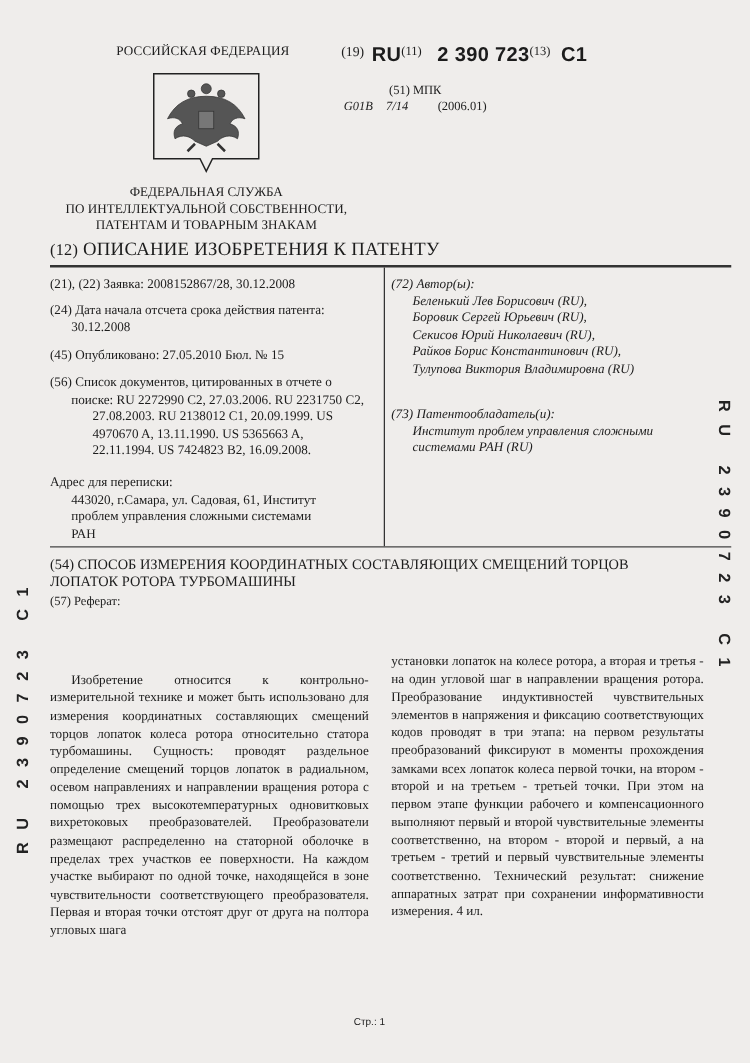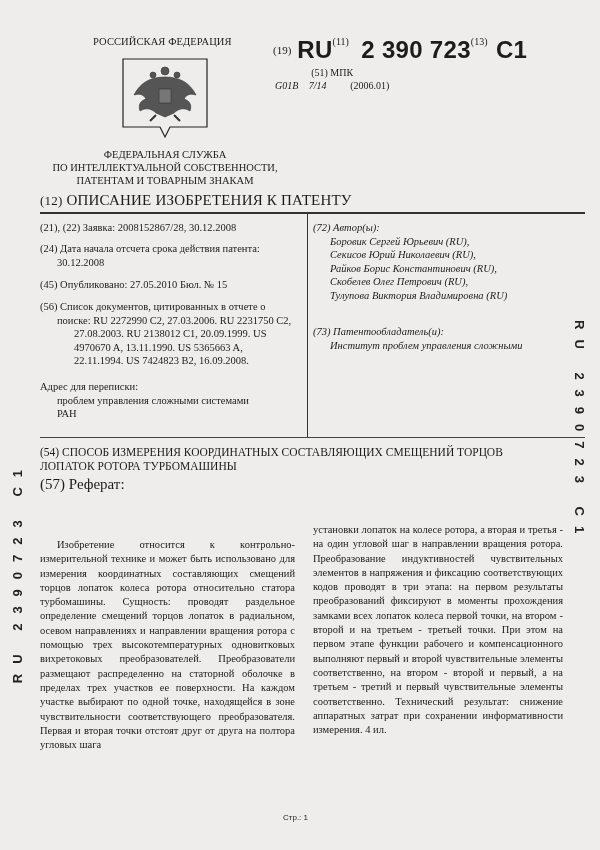--- a/index.html
+++ b/index.html
@@ -8,35 +8,35 @@
     background: #efedeb;
     font-family: "Liberation Serif", "DejaVu Serif", serif;
     color: #1c1c1c;
   }
   .abs { position: absolute; }
   .country { left: 93px; top: 36px; font-size: 10.5px; letter-spacing: 0.1px; }
   .emblem { left: 120px; top: 57px; width: 90px; height: 85px; }
   .agency { left: 40px; top: 148px; width: 250px; text-align: center; font-size: 10.5px; line-height: 13px; }
   .pubnum { left: 273px; top: 36px; font-family: "Liberation Sans", "DejaVu Sans", sans-serif; }
   .pubnum .code { font-family: "Liberation Serif", serif; font-size: 10px; vertical-align: top; }
-  .pubnum .big { font-size: 24px; font-weight: bold; letter-spacing: 0.3px; }
+  .pubnum .big { font-size: 16px; font-weight: bold; letter-spacing: 0.3px; }
   .pubnum .code19 { font-family: "Liberation Serif", serif; font-size: 11px; position: relative; top: -4px; margin-right: 6px; }
   .ipc { left: 275px; top: 66px; font-size: 10px; line-height: 13px; text-align: center; }
   .ipc i { font-style: italic; }
   .doctitle { left: 40px; top: 192px; font-size: 15px; letter-spacing: 0.2px; }
   .doctitle .code { font-size: 13px; font-family: Liberation Serif, serif; }
   .hr-top { left: 40px; top: 212px; width: 545px; height: 0; border-top: 2px solid #333; }
   .vr { left: 307px; top: 214px; width: 0; height: 223px; border-left: 1px solid #333; }
   .hr-bot { left: 40px; top: 437px; width: 545px; height: 0; border-top: 1px solid #444; }
   .field { font-size: 10.5px; line-height: 13.5px; }
   .indent { padding-left: 17px; }
   .left-col { left: 40px; width: 262px; }
   .right-col { left: 313px; width: 250px; font-style: italic; }
   .inv-title { left: 40px; top: 445px; width: 520px; font-size: 11.5px; line-height: 14px; }
-  .ref-label { left: 40px; top: 476px; font-size: 15px; text-align: center; }
+  .ref-label { left: 40px; top: 476px; font-size: 10px; text-align: center; }
   .abstract-col { font-size: 10.5px; line-height: 14.3px; text-align: justify; margin-top: 47px; }
   .abstract-left { left: 40px; top: 491px; width: 255px; text-indent: 17px; }
   .abstract-right { left: 313px; top: 476px; width: 250px; }
   .side-code { font-family: "Liberation Sans", "DejaVu Sans", sans-serif; font-weight: bold; font-size: 13px; letter-spacing: 10px; white-space: nowrap; color: #222; }
   .side-right { left: 572px; top: 320px; writing-mode: vertical-rl; }
   .side-left { left: 10px; top: 460px; writing-mode: vertical-rl; transform: rotate(180deg); }
   .page-num { left: 283px; top: 813px; font-family: "Liberation Sans", "DejaVu Sans", sans-serif; font-size: 8px; }
 </style>
 </head>
 <body>
@@ -94,35 +94,37 @@
 <div class="abs left-col field" style="top:278px">(45) Опубликовано: 27.05.2010 Бюл. № 15</div>
 <div class="abs left-col field" style="top:300px">
   <div>(56) Список документов, цитированных в отчете о</div>
   <div class="indent">поиске: RU 2272990 C2, 27.03.2006. RU 2231750 C2,</div>
   <div class="indent" style="padding-left:34px">27.08.2003. RU 2138012 C1, 20.09.1999. US</div>
   <div class="indent" style="padding-left:34px">4970670 A, 13.11.1990. US 5365663 A,</div>
   <div class="indent" style="padding-left:34px">22.11.1994. US 7424823 B2, 16.09.2008.</div>
 </div>
 <div class="abs left-col field" style="top:380px">
   <div>Адрес для переписки:</div>
+  <div class="indent">443020, г.Самара, ул. Садовая, 61, Институт</div>
   <div class="indent">проблем управления сложными системами</div>
   <div class="indent">РАН</div>
 </div>
 
 <div class="abs right-col field" style="top:221px">
   <div>(72) Автор(ы):</div>
+  <div class="indent">Беленький Лев Борисович (RU),</div>
   <div class="indent">Боровик Сергей Юрьевич (RU),</div>
   <div class="indent">Секисов Юрий Николаевич (RU),</div>
   <div class="indent">Райков Борис Константинович (RU),</div>
-  <div class="indent">Скобелев Олег Петрович (RU),</div>
   <div class="indent">Тулупова Виктория Владимировна (RU)</div>
 </div>
 <div class="abs right-col field" style="top:325px">
   <div>(73) Патентообладатель(и):</div>
   <div class="indent">Институт проблем управления сложными</div>
+  <div class="indent">системами РАН (RU)</div>
 </div>
 
 <div class="abs inv-title">
   <div>(54) СПОСОБ ИЗМЕРЕНИЯ КООРДИНАТНЫХ СОСТАВЛЯЮЩИХ СМЕЩЕНИЙ ТОРЦОВ</div>
   <div>ЛОПАТОК РОТОРА ТУРБОМАШИНЫ</div>
 </div>
 <div class="abs ref-label">(57) Реферат:</div>
 <div class="abs abstract-col abstract-left">Изобретение относится к контрольно-измерительной технике и может быть использовано для измерения координатных составляющих смещений торцов лопаток колеса ротора относительно статора турбомашины. Сущность: проводят раздельное определение смещений торцов лопаток в радиальном, осевом направлениях и направлении вращения ротора с помощью трех высокотемпературных одновитковых вихретоковых преобразователей. Преобразователи размещают распределенно на статорной оболочке в пределах трех участков ее поверхности. На каждом участке выбирают по одной точке, находящейся в зоне чувствительности соответствующего преобразователя. Первая и вторая точки отстоят друг от друга на полтора угловых шага</div>
 <div class="abs abstract-col abstract-right">установки лопаток на колесе ротора, а вторая и третья - на один угловой шаг в направлении вращения ротора. Преобразование индуктивностей чувствительных элементов в напряжения и фиксацию соответствующих кодов проводят в три этапа: на первом результаты преобразований фиксируют в моменты прохождения замками всех лопаток колеса первой точки, на втором - второй и на третьем - третьей точки. При этом на первом этапе функции рабочего и компенсационного выполняют первый и второй чувствительные элементы соответственно, на втором - второй и первый, а на третьем - третий и первый чувствительные элементы соответственно. Технический результат: снижение аппаратных затрат при сохранении информативности измерения. 4 ил.</div>
 

